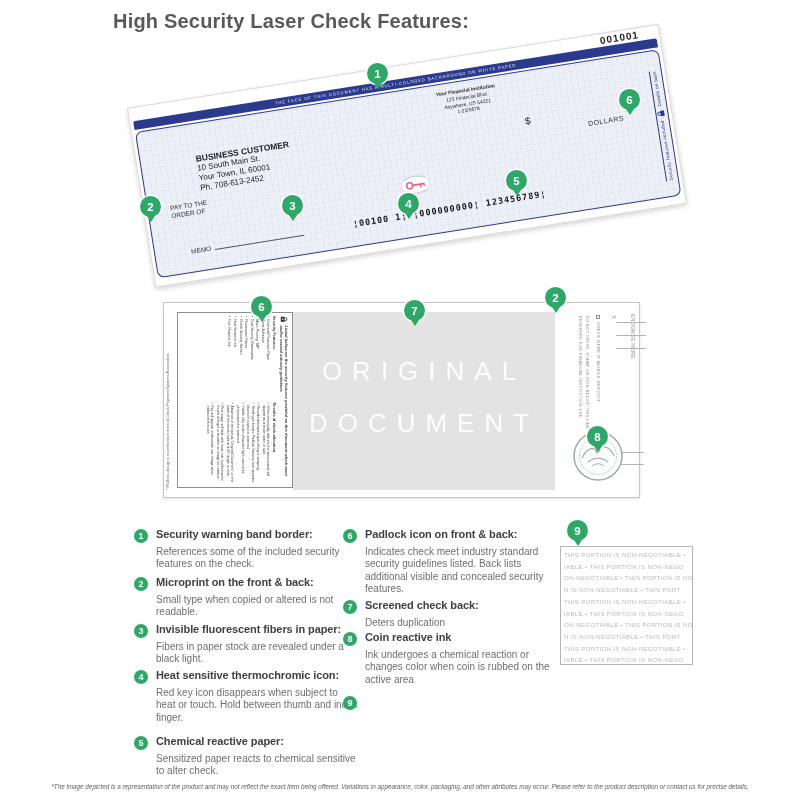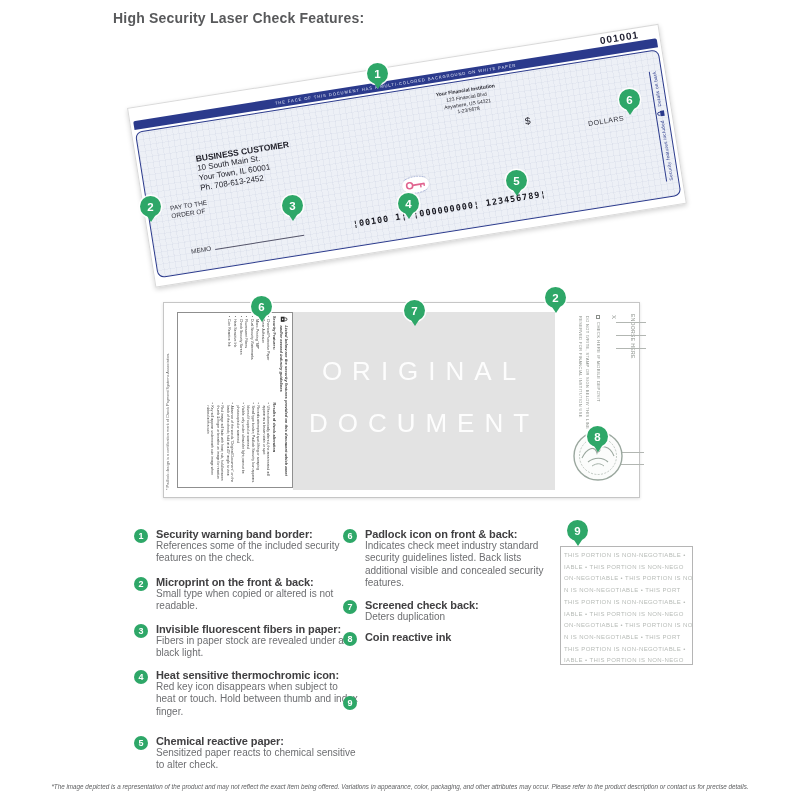--- a/index.html
+++ b/index.html
@@ -1,18 +1,18 @@
 <!DOCTYPE html>
 <html><head>
 <meta charset="utf-8">
 <style>
   * { margin:0; padding:0; box-sizing:border-box; }
   html,body { width:800px; height:800px; background:#ffffff; font-family:"Liberation Sans",sans-serif; position:relative; overflow:hidden; color:#414042; }
 
-  .page-title { position:absolute; left:113px; top:10px; font-size:14px; font-weight:bold; color:#58595b; letter-spacing:.2px; }
+  .page-title { position:absolute; left:113px; top:10px; font-size:20px; font-weight:bold; color:#58595b; letter-spacing:.2px; }
 
   
   .check-front { position:absolute; left:127px; top:108px; width:538px; height:182px;
     background:#fff; border:1px solid #d9d9d9; box-shadow:0 2px 5px rgba(0,0,0,.18);
     transform:rotate(-9deg); transform-origin:left top; z-index:3; }
   .chk-num { position:absolute; right:20px; top:1px; font-size:10px; font-weight:bold; letter-spacing:1px; color:#1d1d30; }
   .band { position:absolute; left:3px; right:3px; top:13px; height:9px; background:#2b3a8c; border-radius:2px 2px 0 0;
     display:flex; align-items:center; justify-content:center; }
   .band span { color:#dfe4f2; font-size:4.2px; letter-spacing:.9px; white-space:nowrap; }
   .chk-body { position:absolute; left:3px; right:3px; top:24px; bottom:8px; border:1px solid #2b3a8c; border-radius:7px;
@@ -64,21 +64,21 @@
     font-weight:bold; font-size:11.5px; display:flex; align-items:center; justify-content:center; z-index:20;
     box-shadow:0 0 0 1.5px rgba(255,255,255,.9); }
   .pin::after { content:""; position:absolute; top:20px; left:50%; transform:translateX(-50%);
     border:4px solid transparent; border-top:6px solid #2ea768; border-bottom:0; }
 
   
   .feat { position:absolute; display:flex; gap:8px; }
   .fnum { flex:0 0 auto; width:14px; height:14px; border-radius:50%; background:#2ea768; color:#fff; font-size:9px;
     font-weight:bold; display:flex; align-items:center; justify-content:center; margin-top:1px; }
   .fh { font-size:11px; font-weight:bold; color:#414042; white-space:nowrap; letter-spacing:-.1px; }
-  .fb { font-size:10px; color:#6d6e71; line-height:1.24; margin-top:0; }
+  .fb { font-size:10px; color:#6d6e71; line-height:1.24; margin-top:6px; }
   .col-l { left:134px; } .col-l .fb { max-width:203px; }
   .col-r { left:343px; } .col-r .fb { max-width:198px; }
 
   
   .nn-box { position:absolute; left:560px; top:546px; width:133px; height:119px; border:1px solid #b5b5b5; background:#fff;
     overflow:hidden; padding:3px 0 0 3px; z-index:2; }
   .nn-line { font-size:6px; line-height:11.7px; letter-spacing:.4px; color:#b7bbb7; white-space:nowrap; }
 
   .disclaimer { position:absolute; left:0; top:783px; width:800px; text-align:center; font-size:6.3px; font-style:italic; color:#5f6062; }
 </style>
@@ -264,20 +264,21 @@
   <span class="fnum">7</span>
   <div>
       <div class="fh">Screened check back:</div>
        <div class="fb">Deters duplication</div>
     </div>
 </div>
 <div class="feat col-r" style="top:631px;">
   <span class="fnum">8</span>
   <div>
       <div class="fh">Coin reactive ink</div>
+       <div class="fb">Ink undergoes a chemical reaction or changes color when coin is rubbed on the active area</div>
     </div>
 </div>
 <div class="feat col-r" style="top:695px;">
   <span class="fnum">9</span>
 </div>
 
 <div class="nn-box">
     <div class="nn-line">THIS PORTION IS NON-NEGOTIABLE •</div>
     <div class="nn-line">IABLE • THIS PORTION IS NON-NEGO</div>
     <div class="nn-line">ON-NEGOTIABLE • THIS PORTION IS NO</div>

